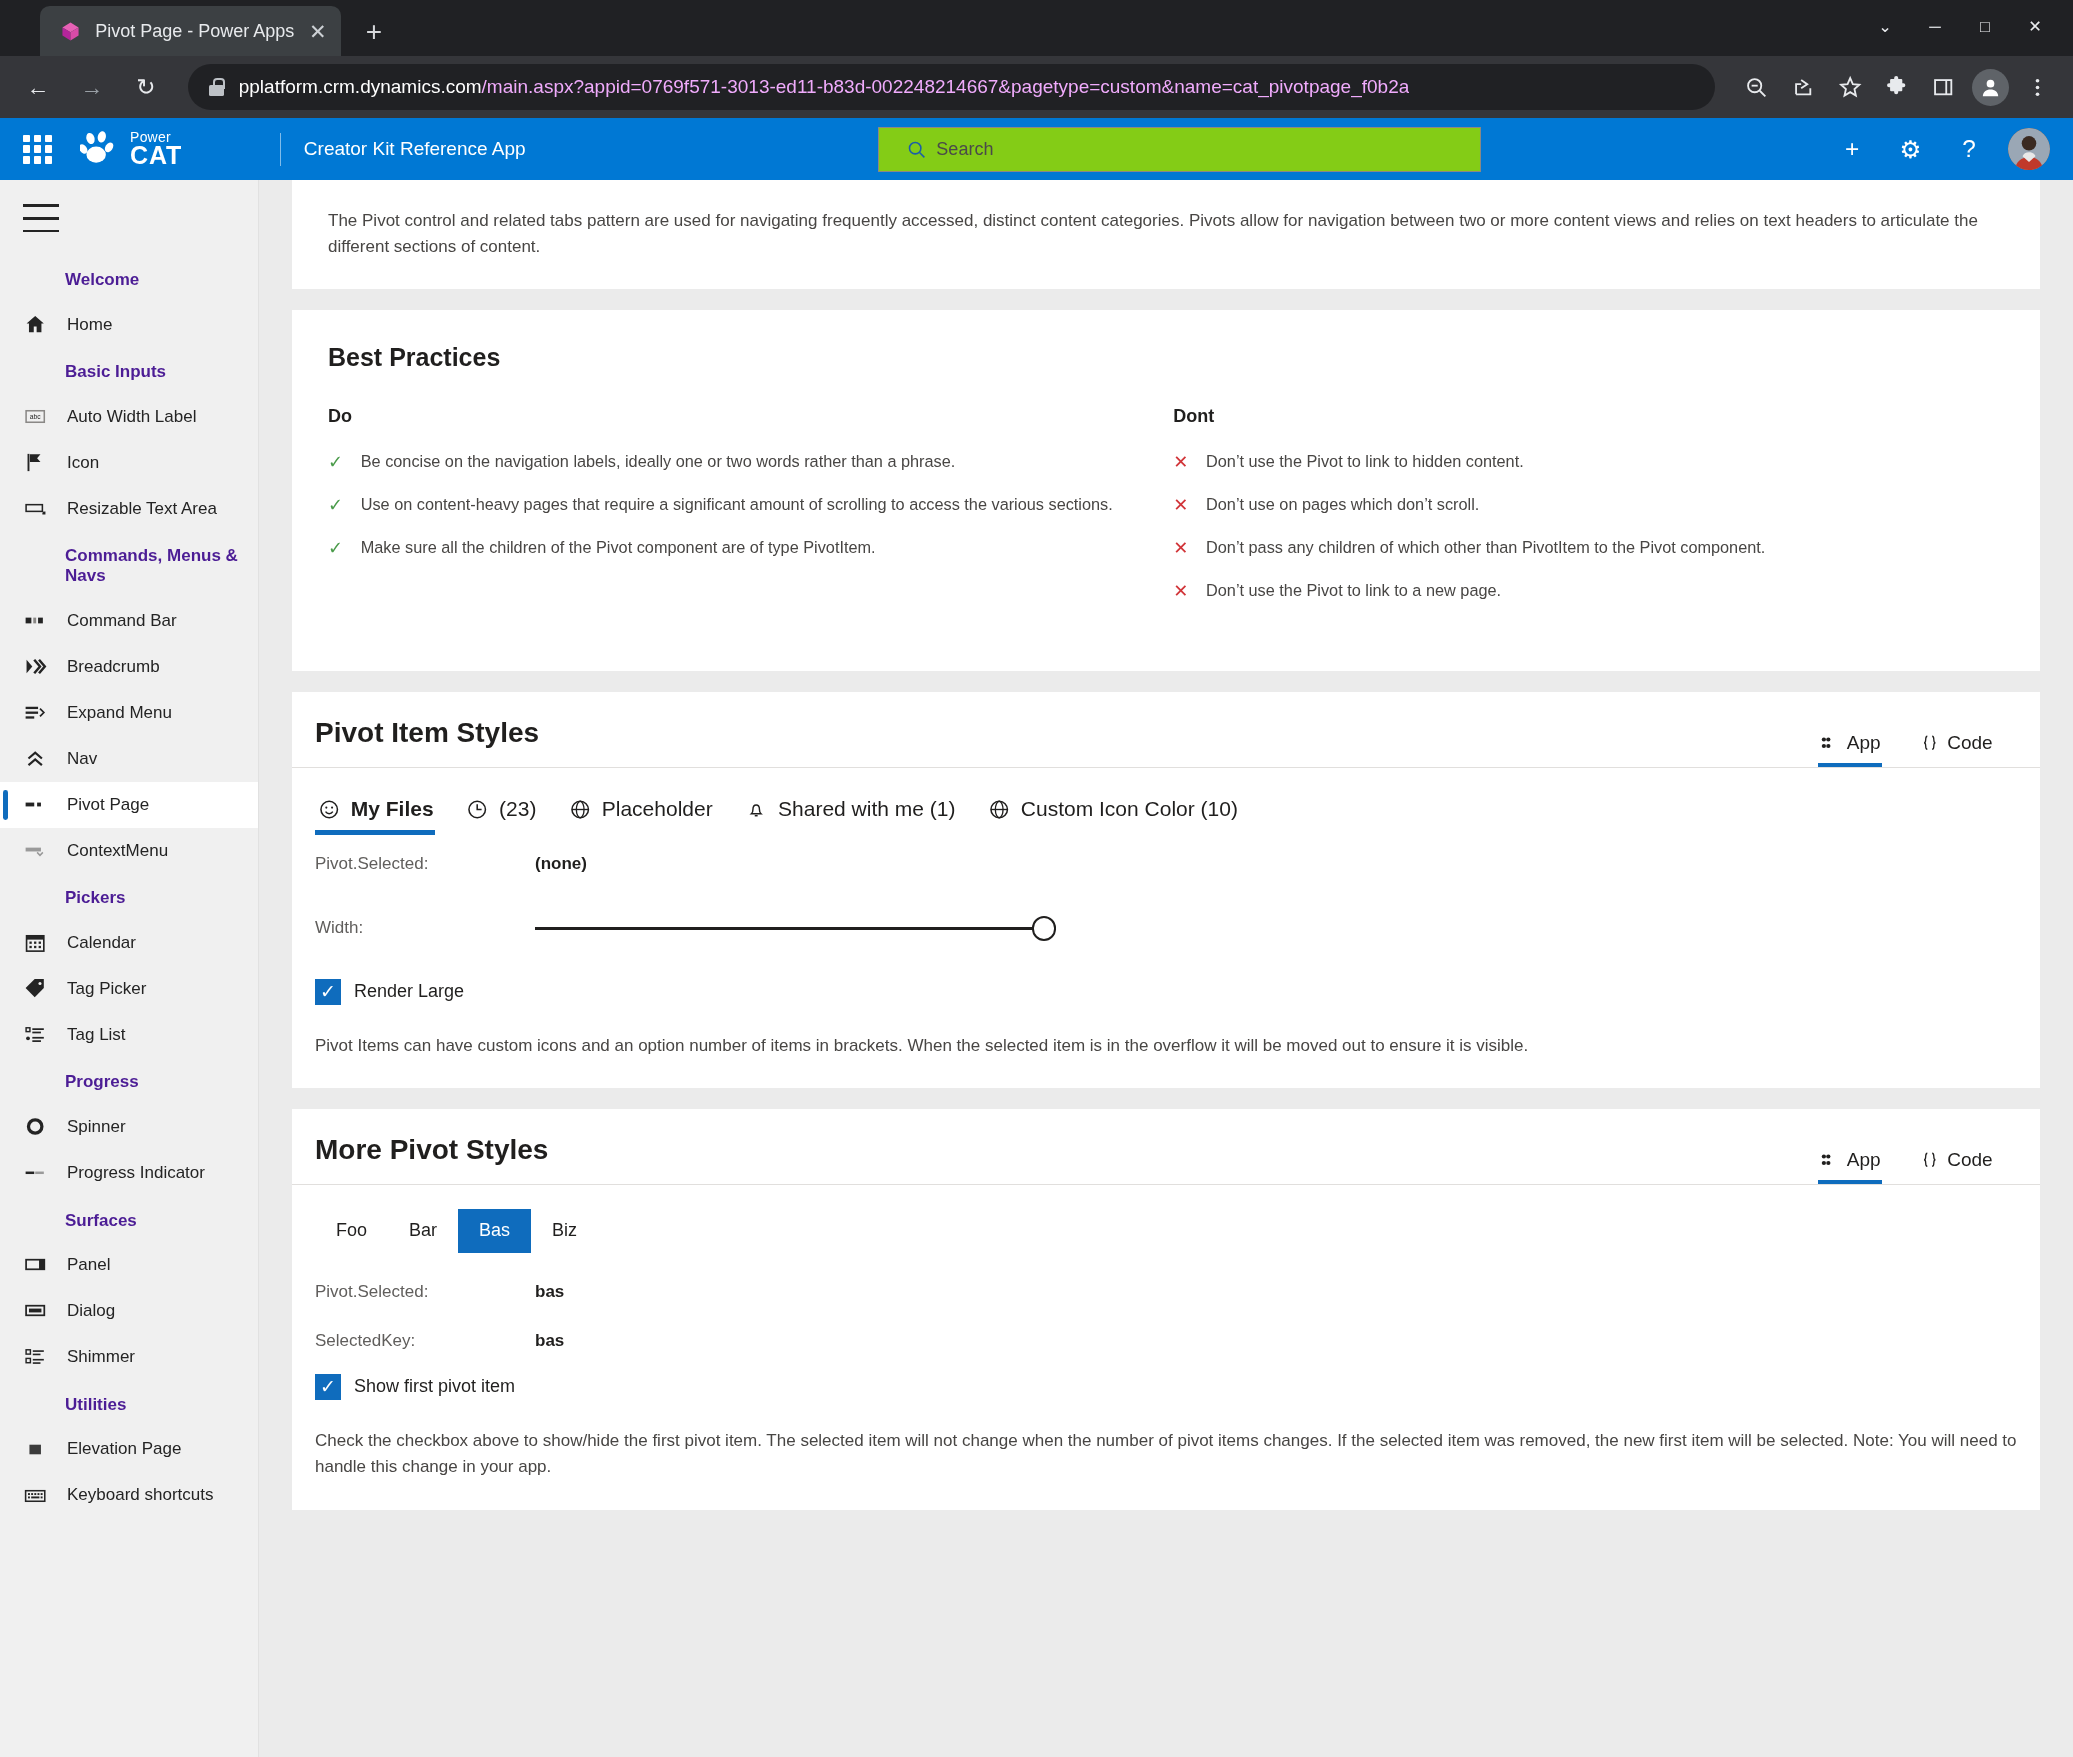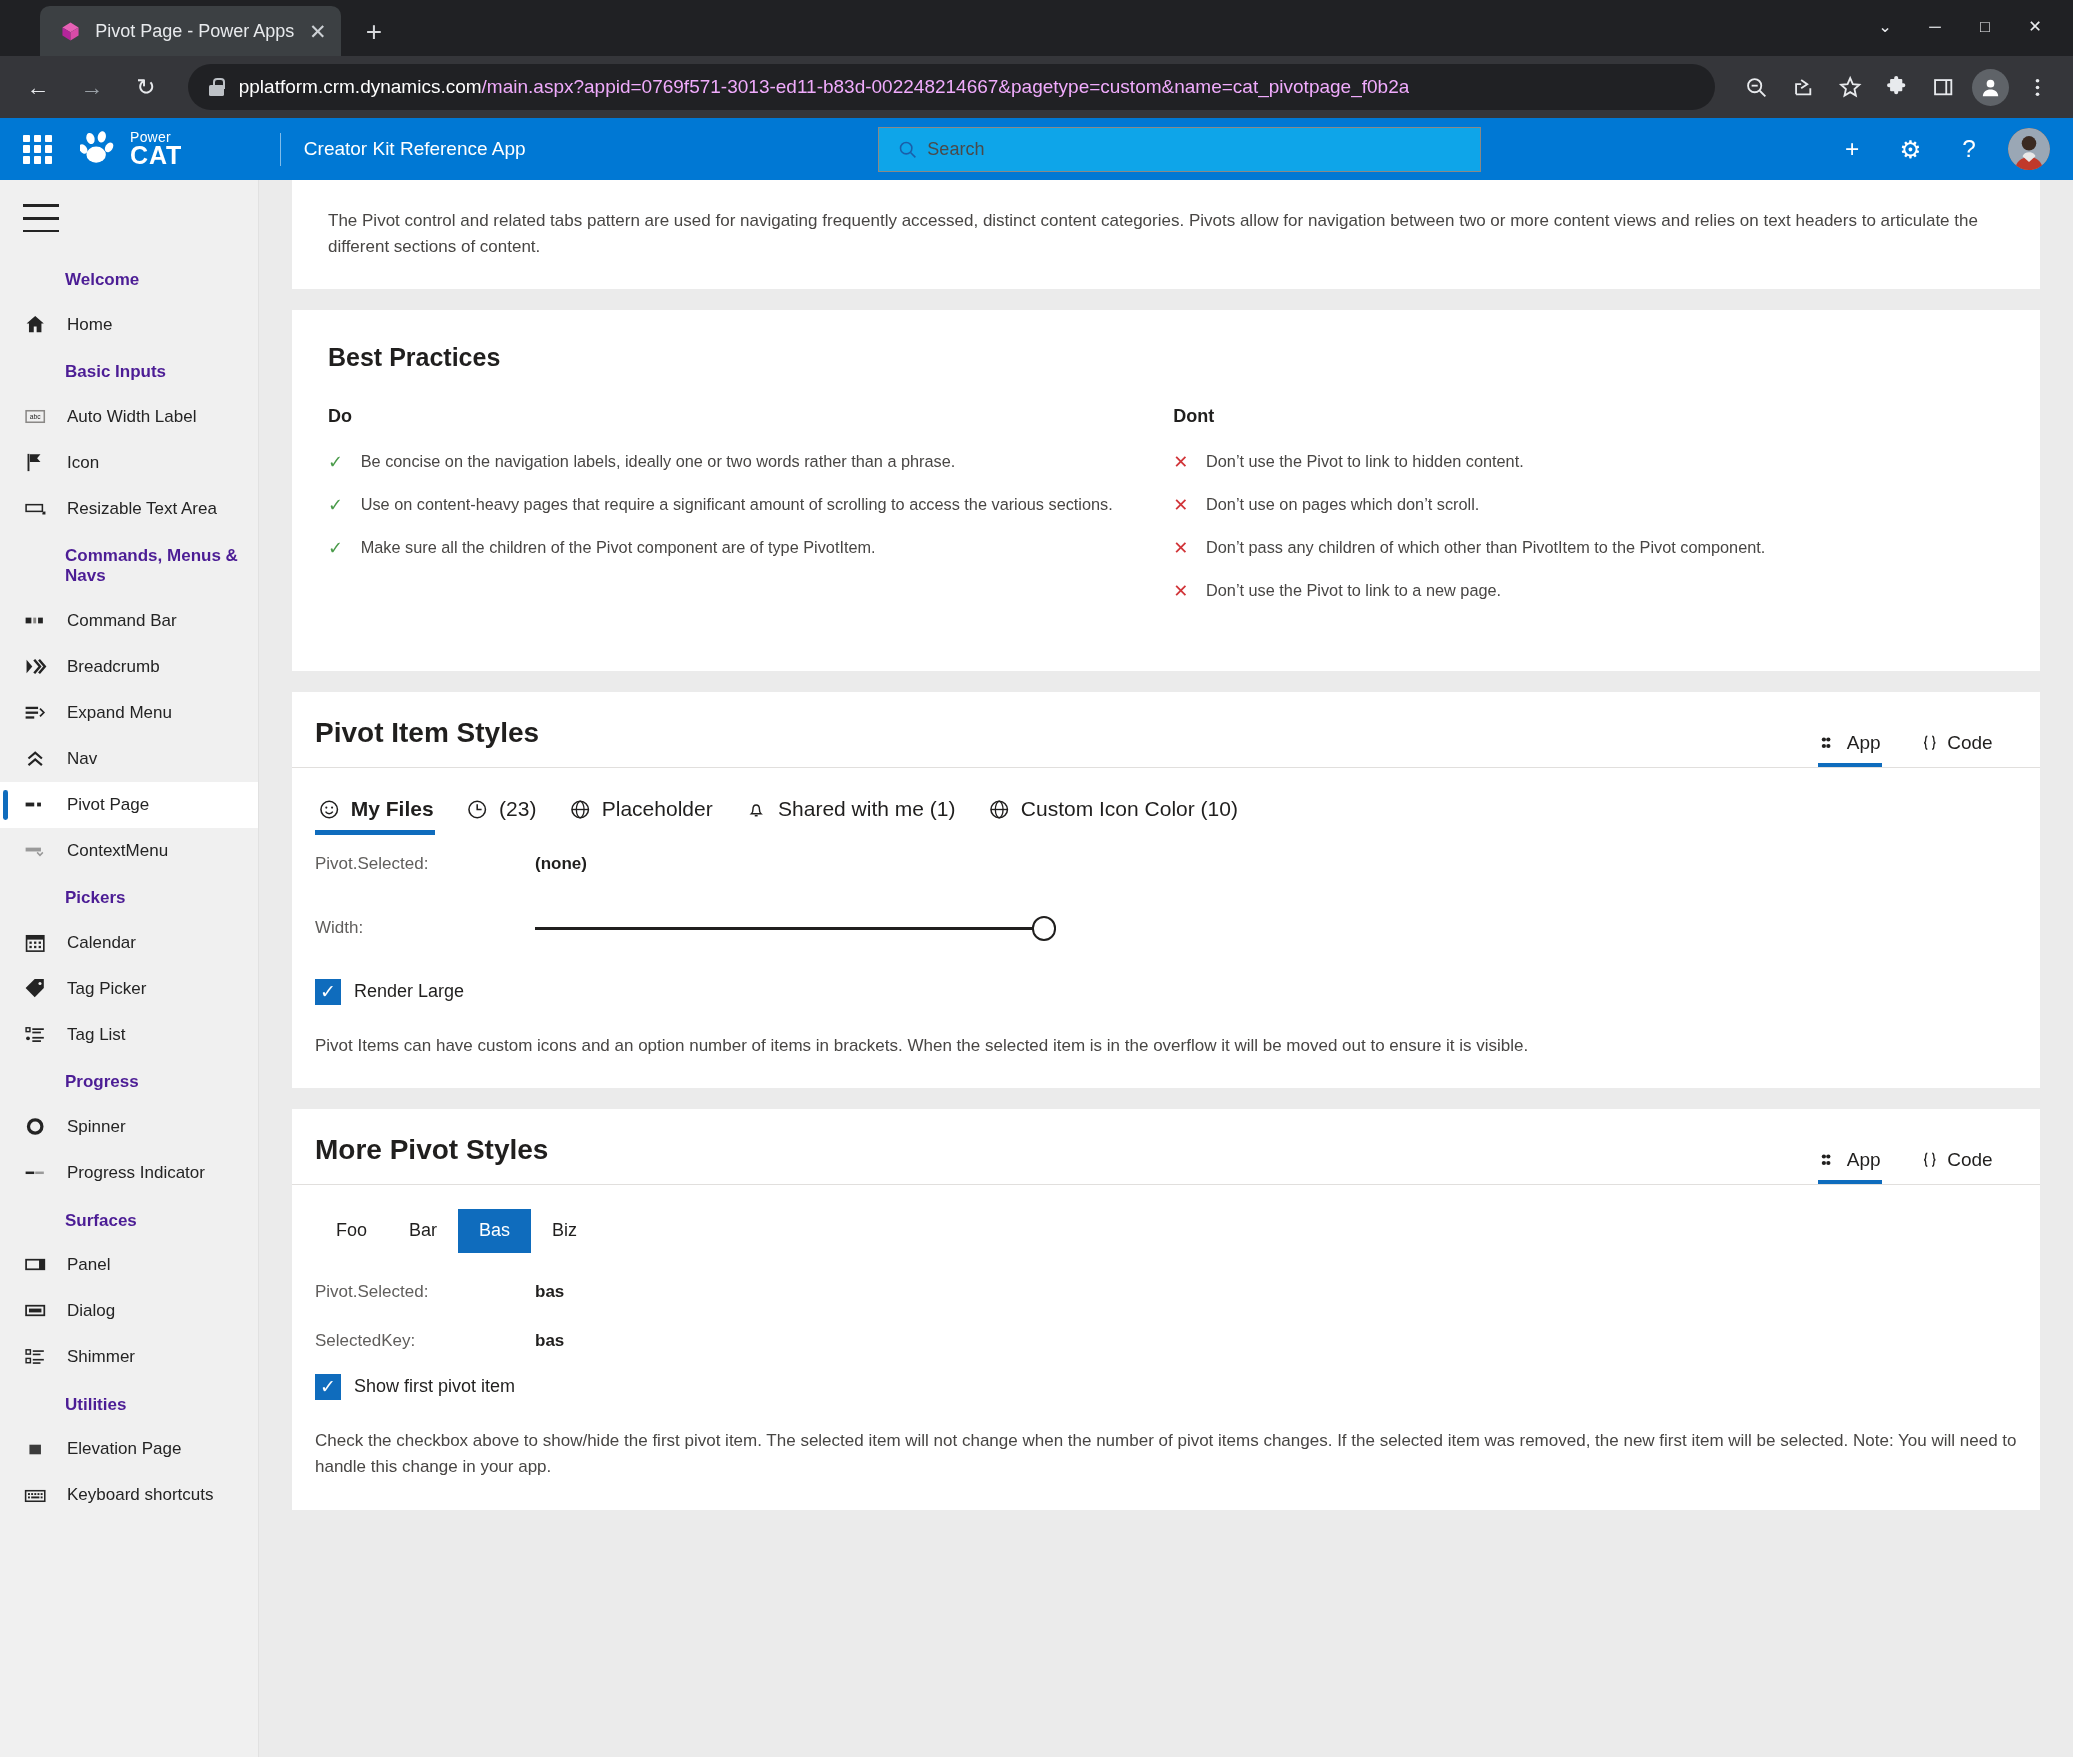--- a/index.html
+++ b/index.html
@@ -64,22 +64,22 @@
   .waffle i { background:#fff; border-radius:0.8px; }
   .logo { display:flex; align-items:center; gap:8.1px; flex:none; }
   .logo-text { color:#fff; line-height:1; display:flex; flex-direction:column;
                align-items:flex-start; }
   .logo-power { font-size:14px; letter-spacing:0.2px; }
   .logo-cat { font-size:25px; font-weight:700; letter-spacing:0.8px; margin-top:-1.6px; }
   .appbar-sep { width:0.8px; height:33px; background:rgba(255,255,255,.5);
                 margin:0 23px 0 98px; flex:none; }
   .appname { color:#fff; font-size:19px; white-space:nowrap; }
   .searchwrap { flex:1; display:flex; justify-content:center; }
-  .searchbox { width:603px; height:45px; background:#0ea5e9; border:0.8px solid #8a8886;
-               display:flex; align-items:center; gap:9.8px; padding:0 18px; cursor:text; }
+  .searchbox { width:603px; height:45px; background:#84cc16; border:0.8px solid #8a8886;
+               display:flex; align-items:center; gap:9.8px; padding:0 27px; cursor:text; }
   .search-ph { color:#4a4a4a; font-size:18px; }
   .appbar-right { display:flex; align-items:center; gap:19.5px; flex:none; }
   .appbar-icon { width:39px; height:39px; display:flex; align-items:center;
                  justify-content:center; color:#fff; font-size:24.4px; cursor:pointer; }
   .appbar-avatar { width:42px; height:42px; border-radius:50%; overflow:hidden;
                    background:#8a6f5e; position:relative; cursor:pointer; }
 
   .body-row { flex:1; display:flex; min-height:0; }
 
   

